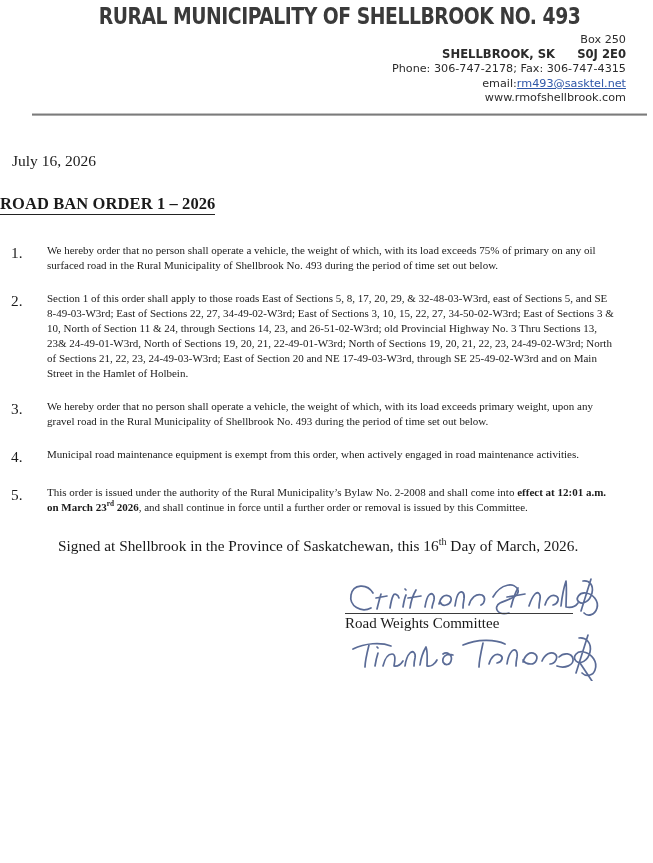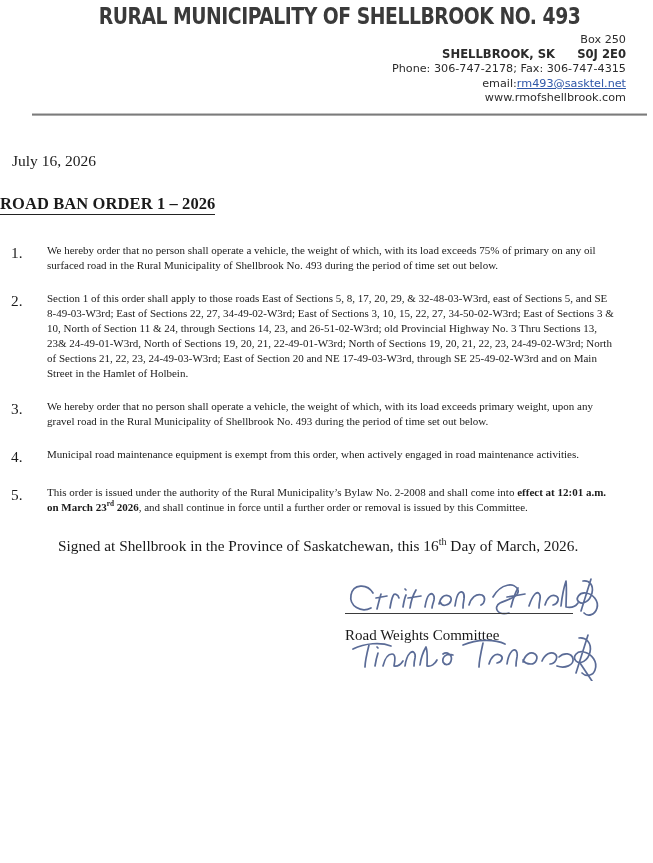--- a/index.html
+++ b/index.html
@@ -143,21 +143,21 @@
     position: absolute;
     left: -2px;
     top: -6px;
     width: 260px;
     height: 48px;
     pointer-events: none;
   }
   .sig-caption {
     position: absolute;
     left: 0;
-    top: 46px;
+    top: 34px;
     font-size: 15px;
     white-space: nowrap;
   }
 </style>
 </head>
 <body>
 
 <div class="letterhead">
 
   <div class="masthead">RURAL MUNICIPALITY OF SHELLBROOK NO. 493</div>

